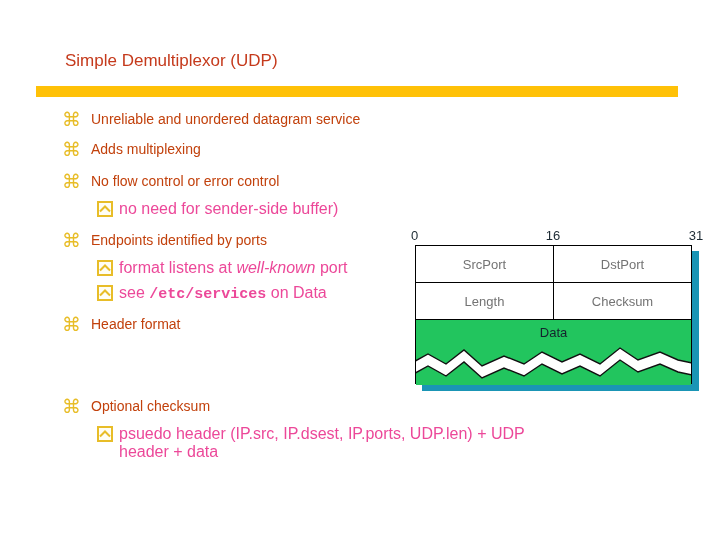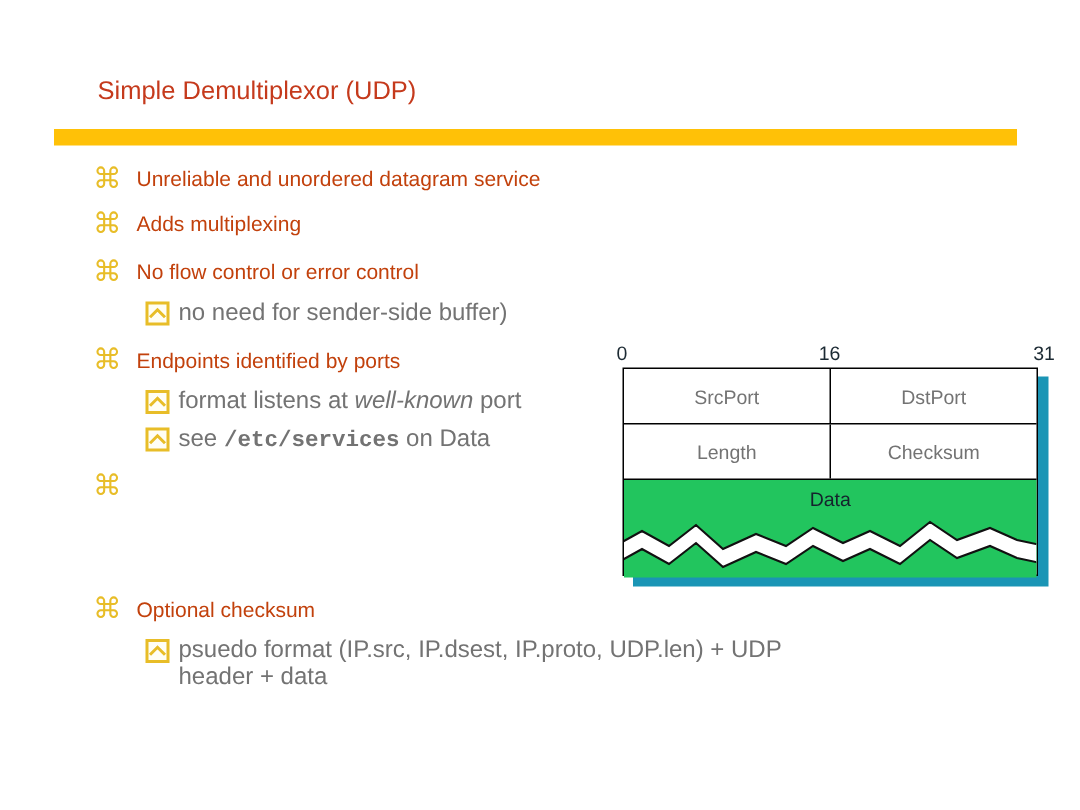--- a/index.html
+++ b/index.html
@@ -29,21 +29,21 @@
   .sub-row {
     position:absolute; left:97px; display:flex; align-items:flex-start;
     white-space:nowrap;
   }
   .sub-icon {
     flex:0 0 auto; width:12px; height:12px; border:2px solid #e8bd28;
     margin:1px 6px 0 0; display:flex; align-items:center; justify-content:center;
     background:#fffef4;
   }
   .sub-text {
-    font-size:16px; line-height:18px; color:#737373;
+    font-size:16px; line-height:18px; color:#ec4899;
   }
   .sub-text .it { font-style:italic; }
   .sub-text .mono { font-family:"Liberation Mono", monospace; font-weight:bold; font-size:15px; }
   .sub-wrap { white-space:normal; width:540px; }
   .sub-wrap .line { display:block; }
 
   
   .diagram { position:absolute; left:415px; top:228px; width:300px; height:170px; }
   .bit-labels { position:absolute; left:0; top:0; width:277px; height:15px;
     font-size:13px; color:#1c2a33; }
@@ -122,35 +122,36 @@
     <span class="sub-icon">
       <svg width="12" height="12" viewBox="0 0 12 12">
           <polyline points="1,8.5 6,3.5 11,8.5" fill="none" stroke="#e8bd28" stroke-width="2"></polyline>
         </svg>
     </span>
     <span class="sub-text"><span>see </span><span class="mono">/etc/services</span><span> on Data</span></span>
   </div>
 
   <div class="bullet-row" style="top:311px">
     <span class="glyph">⌘</span>
+    <span class="btext">Header format</span>
   </div>
 
   <div class="bullet-row" style="top:393px">
     <span class="glyph">⌘</span>
     <span class="btext">Optional checksum</span>
   </div>
 
   <div class="sub-row" style="top:425px">
     <span class="sub-icon">
       <svg width="12" height="12" viewBox="0 0 12 12">
           <polyline points="1,8.5 6,3.5 11,8.5" fill="none" stroke="#e8bd28" stroke-width="2"></polyline>
         </svg>
     </span>
     <span class="sub-text sub-wrap">
-      <span class="line">psuedo format (IP.src, IP.dsest, IP.proto, UDP.len) + UDP</span>
+      <span class="line">psuedo header (IP.src, IP.dsest, IP.ports, UDP.len) + UDP</span>
       <span class="line">header + data</span>
     </span>
   </div>
 
   <div class="diagram">
     <div class="bit-labels">
       <span class="bl bl-0">0</span>
       <span class="bl bl-16">16</span>
       <span class="bl bl-31">31</span>
     </div>

